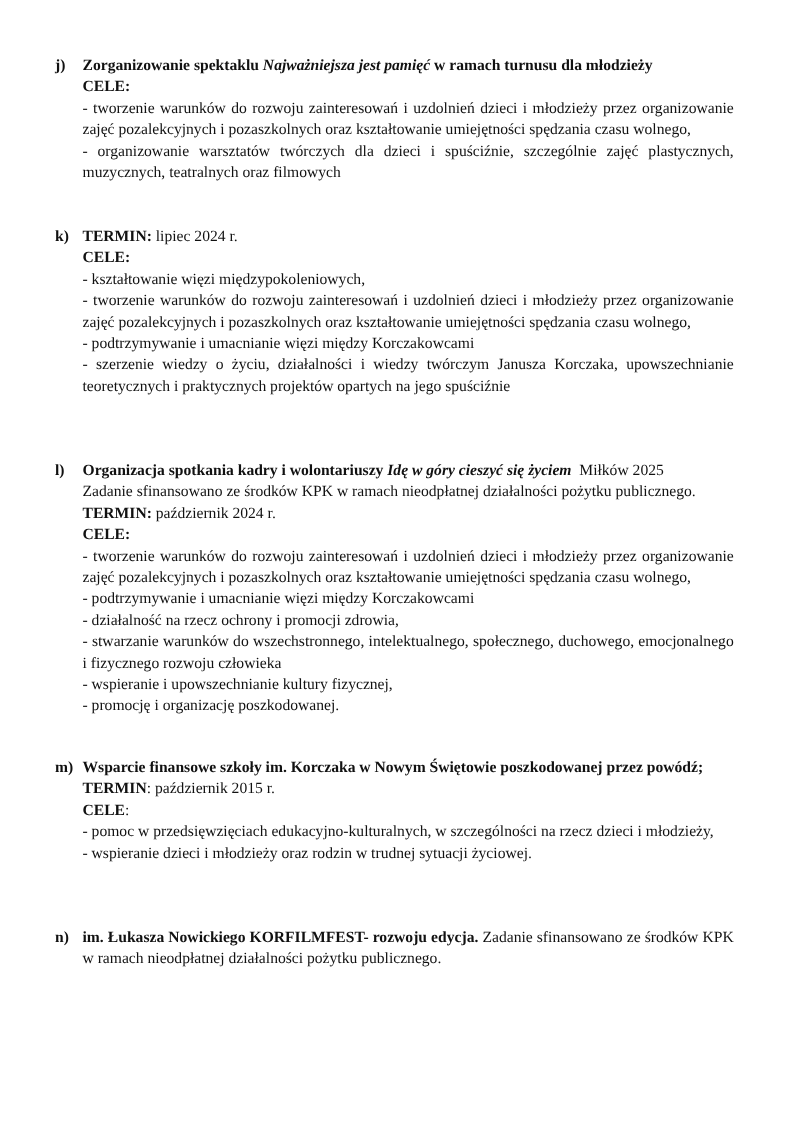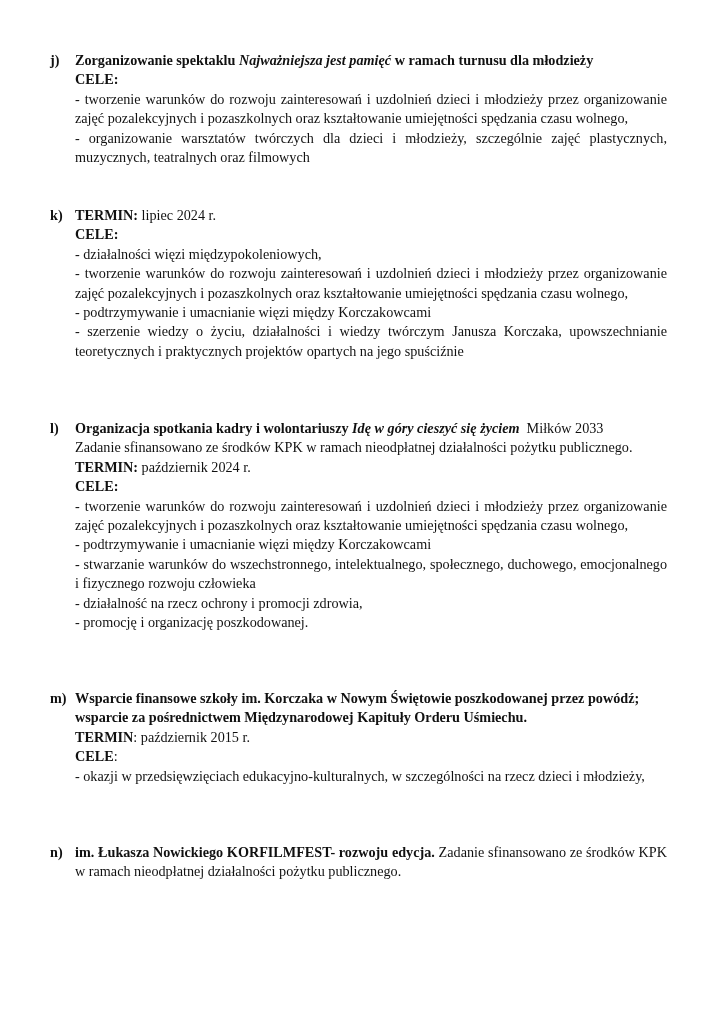--- a/index.html
+++ b/index.html
@@ -21,59 +21,60 @@
 <body>
 
 <div class="page">
 
   <div class="section" style="top:51px;">
     <span class="marker">j)</span>
     <div class="body">
       <p class="b"><span>Zorganizowanie spektaklu </span><span class="i">Najważniejsza jest pamięć</span><span> w ramach turnusu dla młodzieży</span></p>
       <p class="b">CELE:</p>
       <p class="line">- tworzenie warunków do rozwoju zainteresowań i uzdolnień dzieci i młodzieży przez organizowanie zajęć pozalekcyjnych i pozaszkolnych oraz kształtowanie umiejętności spędzania czasu wolnego,</p>
-      <p class="line">- organizowanie warsztatów twórczych dla dzieci i młodzieży, szczególnie zajęć plastycznych, muzycznych, teatralnych oraz filmowych</p>
+      <p class="line">- organizowanie warsztatów twórczych dla dzieci i spuściźnie, szczególnie zajęć plastycznych, muzycznych, teatralnych oraz filmowych</p>
     </div>
   </div>
 
   <div class="section" style="top:206px;">
     <span class="marker">k)</span>
     <div class="body">
       <p><span class="b">TERMIN:</span><span> lipiec 2024 r.</span></p>
       <p class="b">CELE:</p>
-      <p class="line">-  działalności więzi międzypokoleniowych,</p>
+      <p class="line">-  kształtowanie więzi międzypokoleniowych,</p>
       <p class="line">- tworzenie warunków do rozwoju zainteresowań i uzdolnień dzieci i młodzieży przez organizowanie zajęć pozalekcyjnych i pozaszkolnych oraz kształtowanie umiejętności spędzania czasu wolnego,</p>
       <p class="line">-  podtrzymywanie i umacnianie więzi między Korczakowcami</p>
       <p class="line">- szerzenie wiedzy o życiu, działalności i wiedzy twórczym Janusza Korczaka, upowszechnianie teoretycznych i praktycznych projektów opartych na jego spuściźnie</p>
     </div>
   </div>
 
   <div class="section" style="top:419px;">
     <span class="marker">l)</span>
     <div class="body">
-      <p><span class="b">Organizacja spotkania kadry i wolontariuszy </span><span class="b i">Idę w góry cieszyć się życiem</span><span style="white-space:pre;">  Miłków 2033</span></p>
+      <p><span class="b">Organizacja spotkania kadry i wolontariuszy </span><span class="b i">Idę w góry cieszyć się życiem</span><span style="white-space:pre;">  Miłków 2025</span></p>
       <p>Zadanie sfinansowano ze środków KPK w ramach nieodpłatnej działalności pożytku publicznego.</p>
       <p><span class="b">TERMIN:</span><span> październik 2024 r.</span></p>
       <p class="b">CELE:</p>
       <p class="line">  - tworzenie warunków do rozwoju zainteresowań i uzdolnień dzieci i młodzieży przez organizowanie zajęć pozalekcyjnych i pozaszkolnych oraz kształtowanie umiejętności spędzania czasu wolnego,</p>
       <p class="line">-  podtrzymywanie i umacnianie więzi między Korczakowcami</p>
+      <p class="line">-  działalność na rzecz ochrony i promocji zdrowia,</p>
       <p class="line">-  stwarzanie warunków do wszechstronnego, intelektualnego, społecznego, duchowego, emocjonalnego i fizycznego rozwoju człowieka</p>
-      <p class="line">-  działalność na rzecz ochrony i promocji zdrowia,</p>
+      <p class="line">-  wspieranie i upowszechnianie kultury fizycznej,</p>
       <p class="line">-   promocję i organizację poszkodowanej.</p>
     </div>
   </div>
 
   <div class="section" style="top:689px;">
     <span class="marker">m)</span>
     <div class="body">
       <p class="b line" style="white-space:nowrap;">Wsparcie finansowe szkoły im. Korczaka w Nowym Świętowie poszkodowanej przez powódź;</p>
-      <p class="b">wsparcie za pośrednictwem Międzynarodowej Kapituły Orderu Uśmiechu.</p>
       <p><span class="b">TERMIN</span><span>: październik 2015 r.</span></p>
       <p><span class="b">CELE</span><span>:</span></p>
-      <p class="line">- okazji w przedsięwzięciach edukacyjno-kulturalnych, w szczególności na rzecz dzieci i młodzieży,</p>
+      <p class="line">- pomoc w przedsięwzięciach edukacyjno-kulturalnych, w szczególności na rzecz dzieci i młodzieży,</p>
+      <p class="line">- wspieranie dzieci i młodzieży oraz rodzin w trudnej sytuacji życiowej.</p>
     </div>
   </div>
 
   <div class="section" style="top:843px;">
     <span class="marker">n)</span>
     <div class="body">
       <p class="line"><span class="b"> im. Łukasza Nowickiego KORFILMFEST- rozwoju edycja.</span><span> Zadanie sfinansowano ze środków KPK w ramach nieodpłatnej działalności pożytku publicznego.</span></p>
     </div>
   </div>
 

